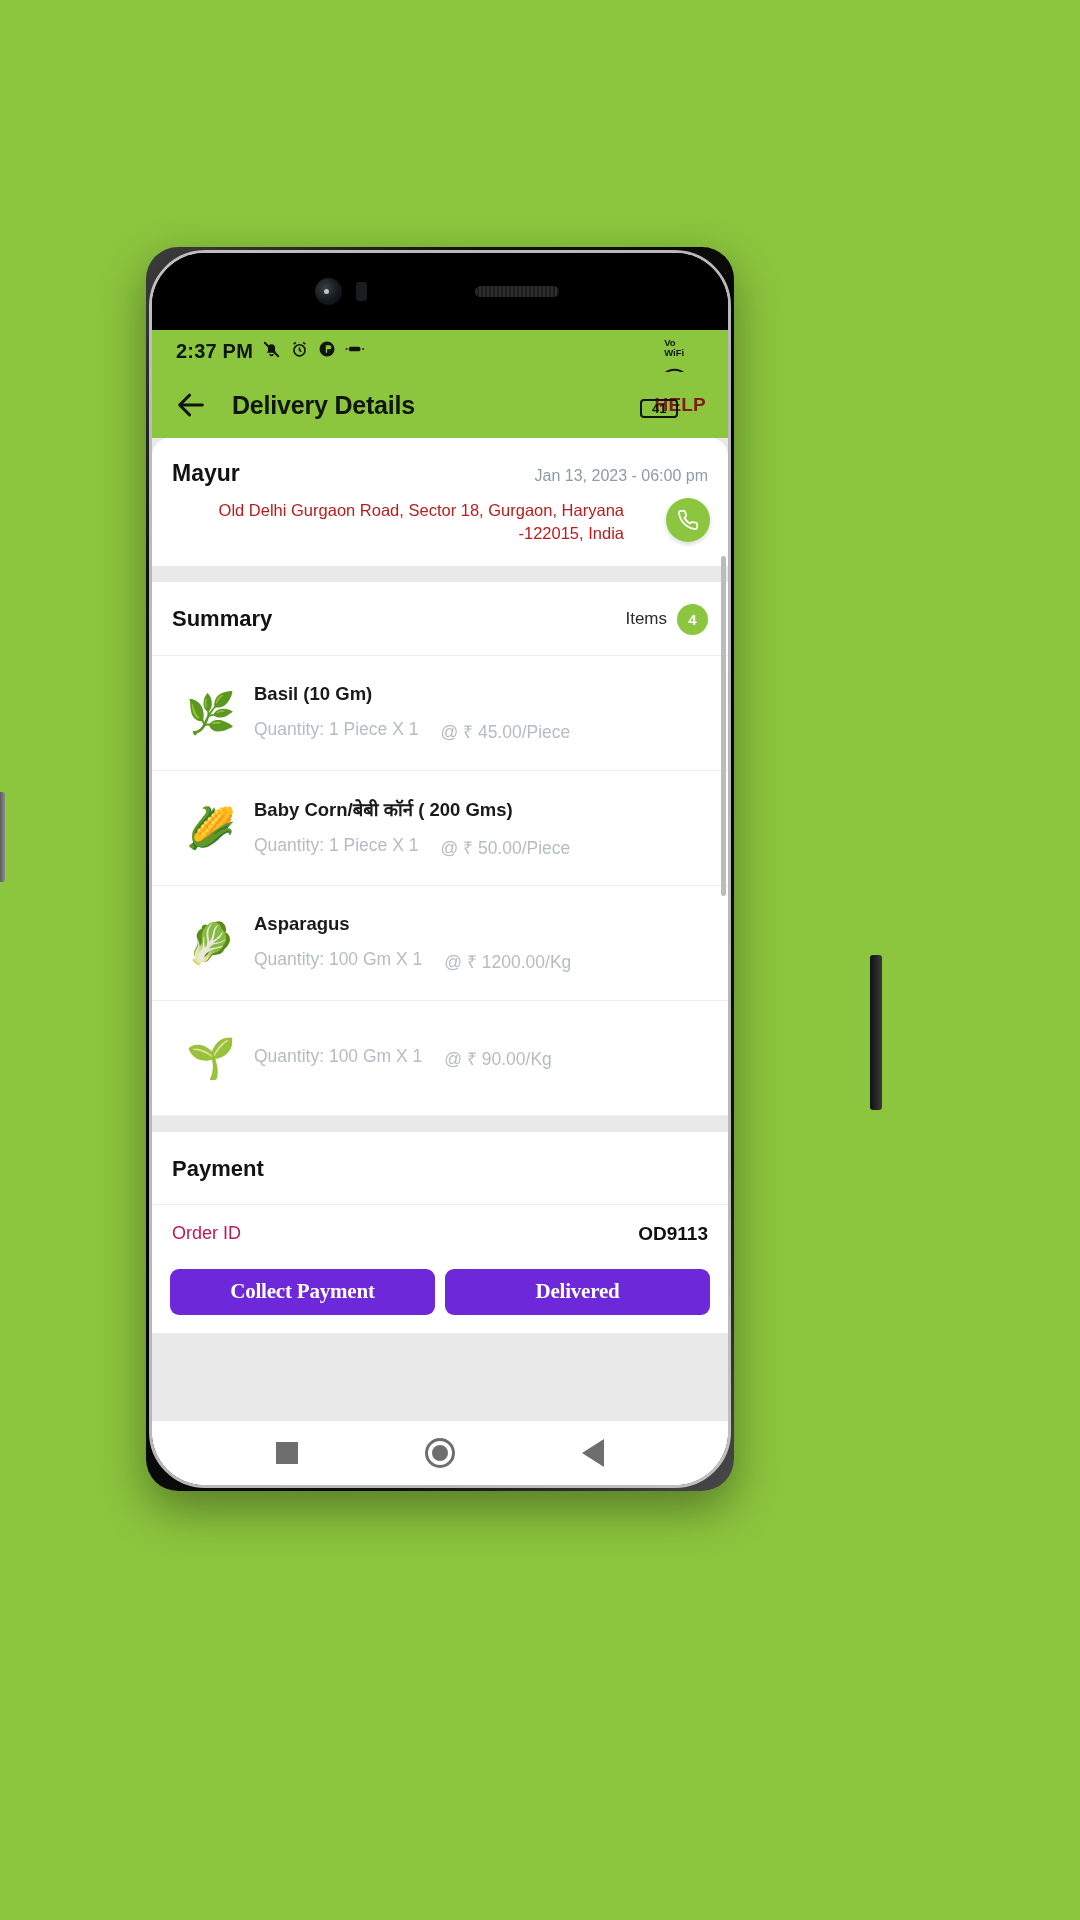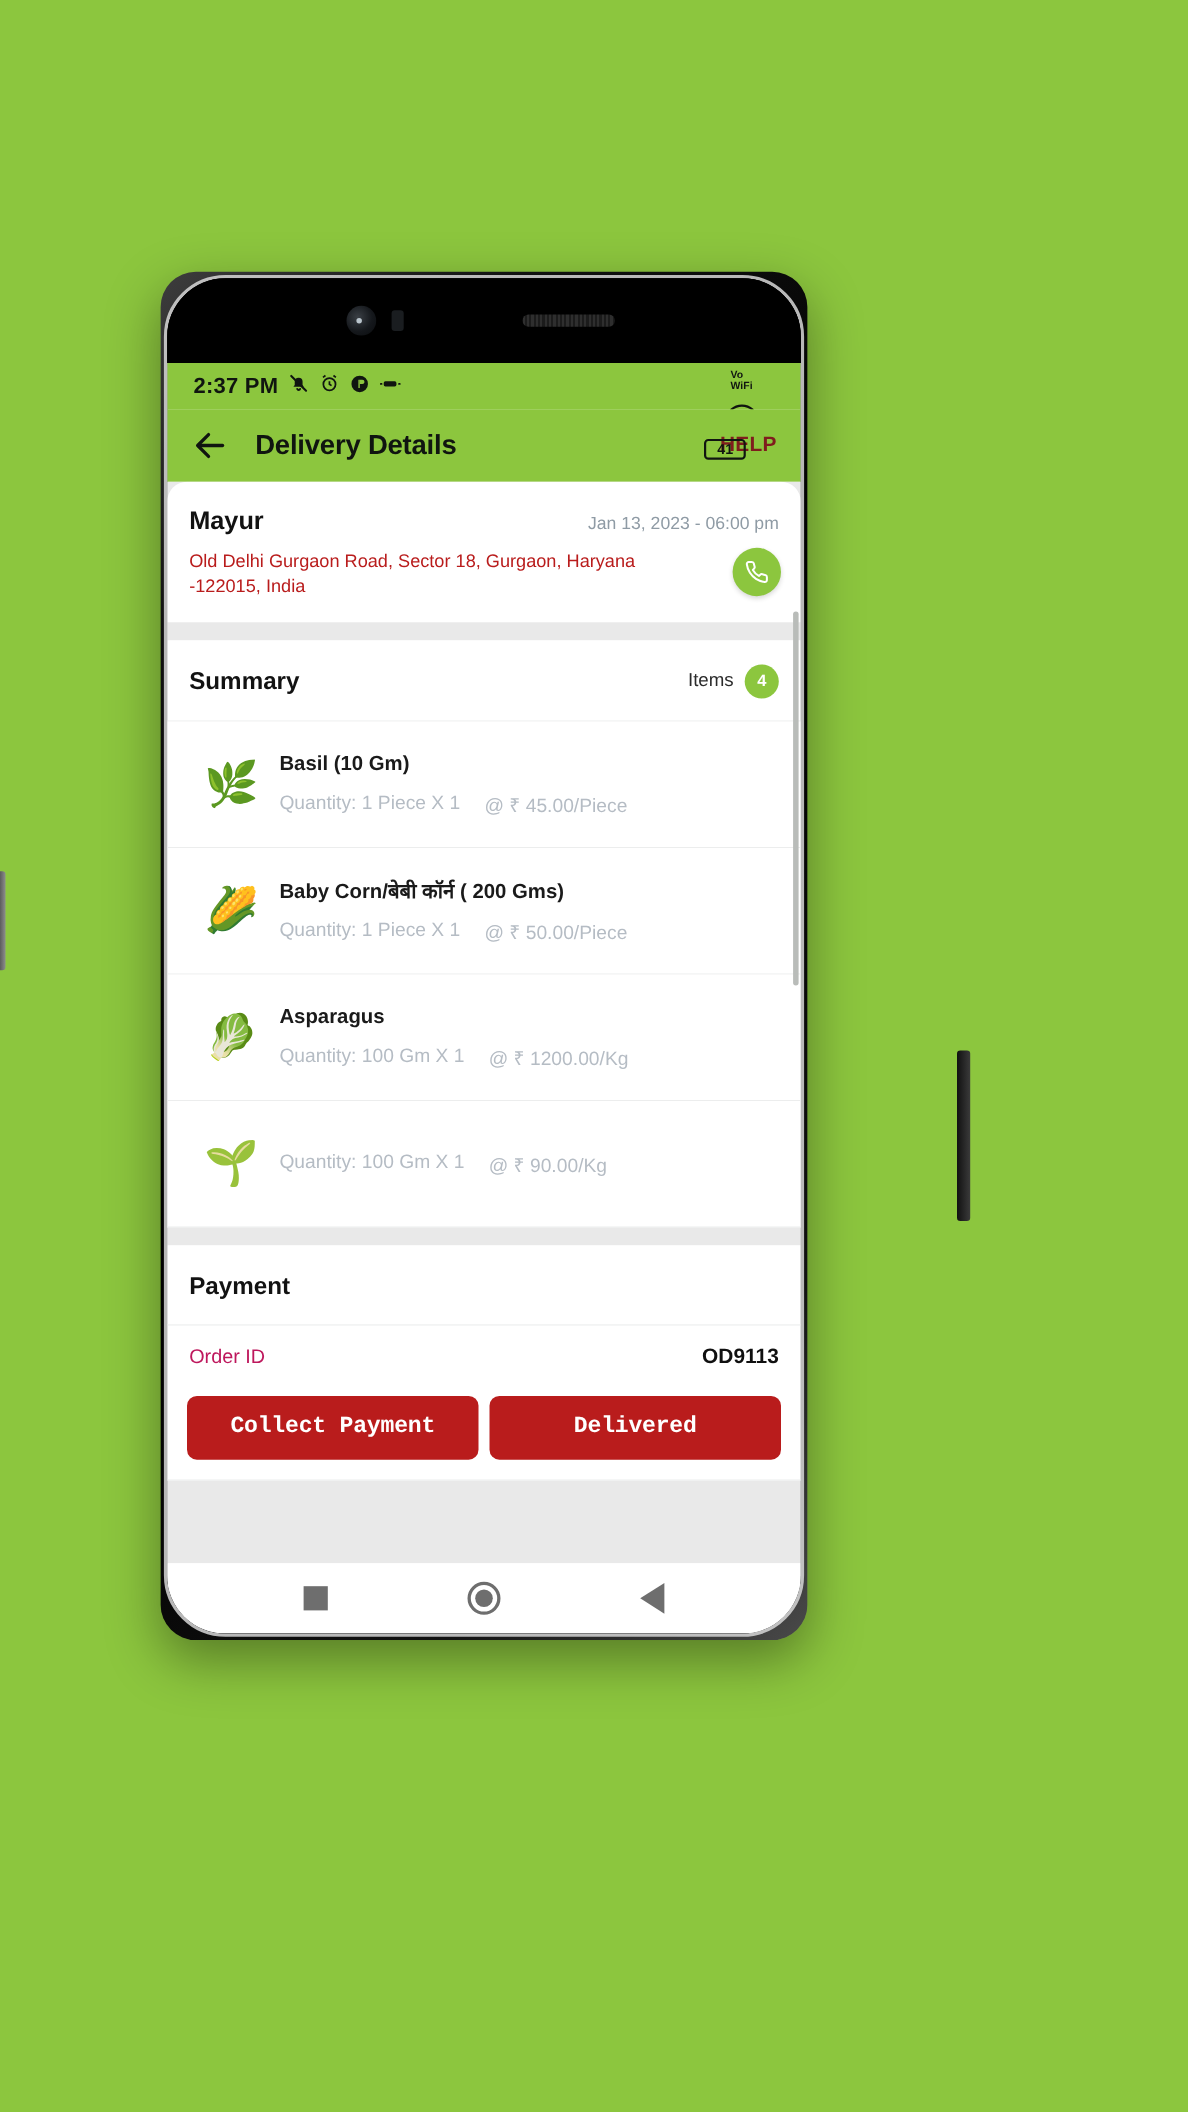--- a/index.html
+++ b/index.html
@@ -193,20 +193,21 @@
     background: #fff;
     border-top-left-radius: 18px;
     border-top-right-radius: 18px;
   }
   .card.flat { border-radius: 0; }
 
   
   .cust {
     padding: 22px 20px 20px 20px;
     position: relative;
+    text-align: right;
   }
   .cust-row1 {
     display:flex; align-items:baseline; justify-content:space-between;
   }
   .cust-name { font-size: 23px; font-weight: 700; color:#121212; }
   .cust-date { font-size: 16px; color:#8f9ba5; }
   .cust-addr {
     font-size: 16.5px;
     color:#b91c1c;
     line-height: 1.42;
@@ -287,28 +288,28 @@
   .order-label { font-size: 18px; color:#be185d; }
   .order-value { font-size: 19px; font-weight:700; color:#101010; }
 
   .actions {
     display:flex; gap: 10px;
     padding: 14px 18px 18px 18px;
     border-bottom: 1.5px solid #eceded;
   }
   .action-btn {
     flex: 1;
-    height: 58px;
+    height: 46px;
     border: none;
     border-radius: 9px;
-    background: #b91c1c;
+    background: #6d28d9;
     color: #fff;
     font-size: 21px;
     font-weight: 700;
-    font-family: Liberation Mono, monospace;
+    font-family: Liberation Serif, serif;
     letter-spacing: -0.2px;
     cursor: pointer;
   }
 
   
   .navbar {
     height: 64px;
     background: #fff;
     display:flex; align-items:center; justify-content:space-around;
     padding: 0 60px;

